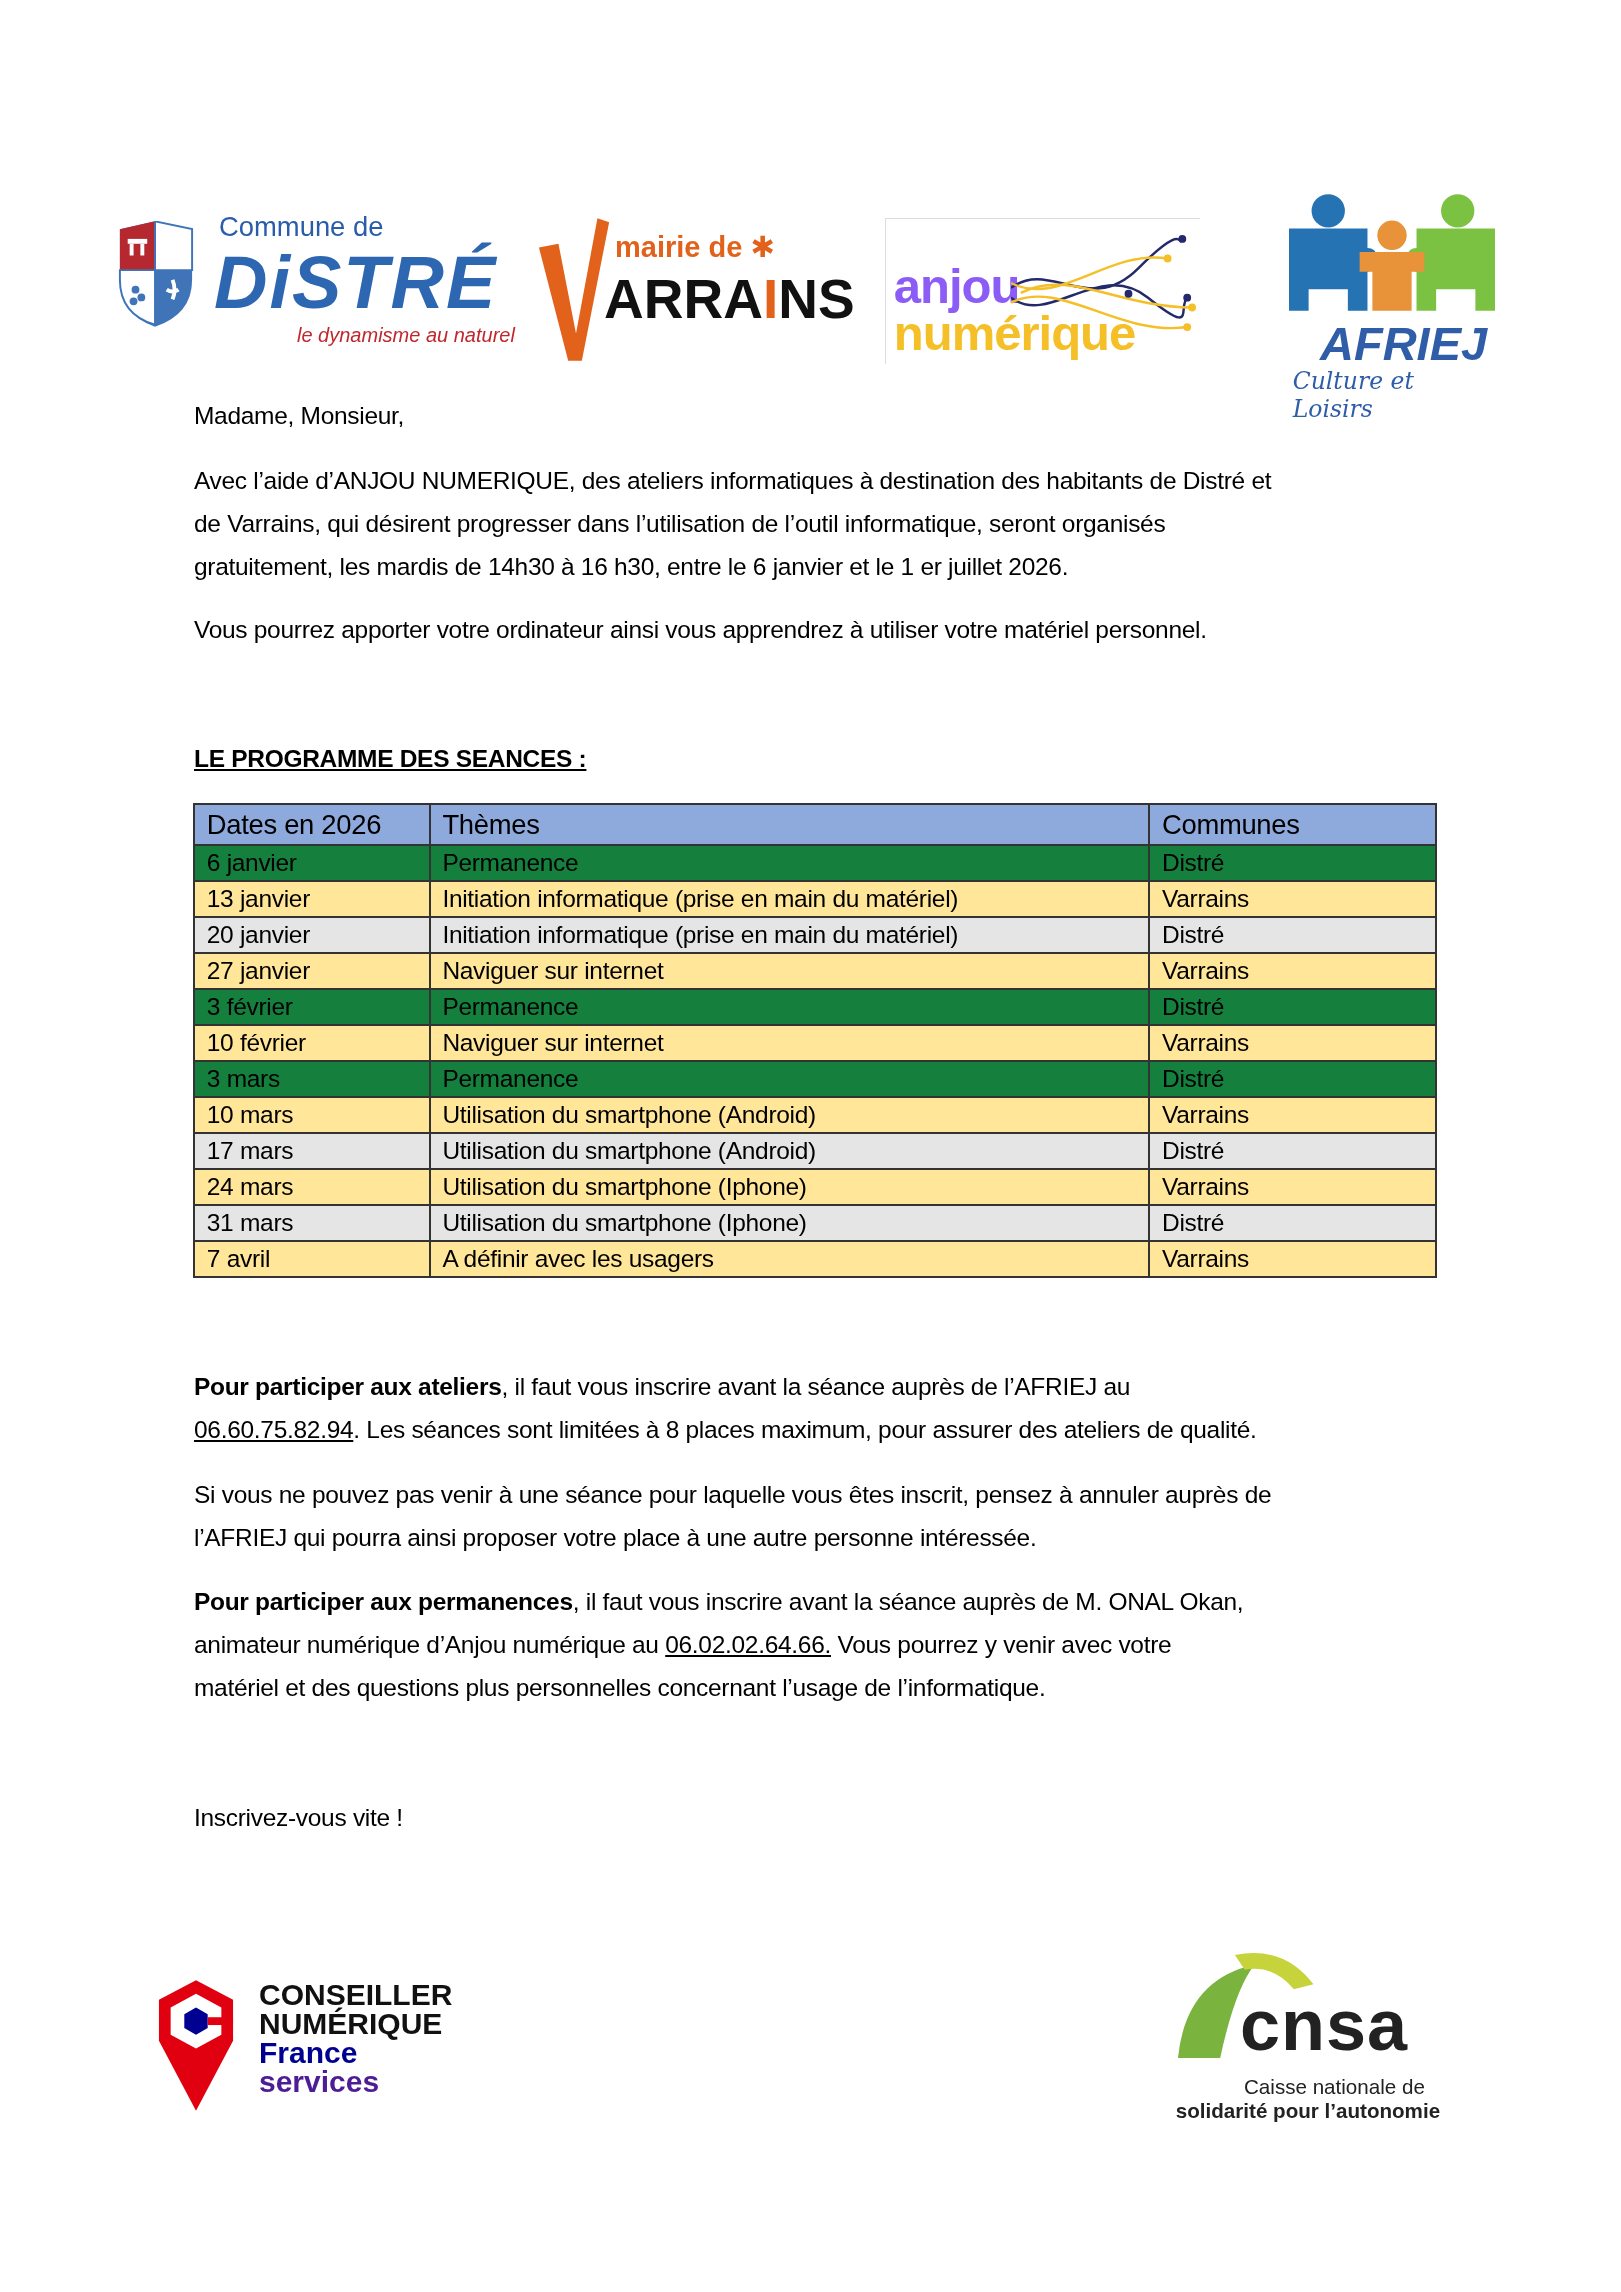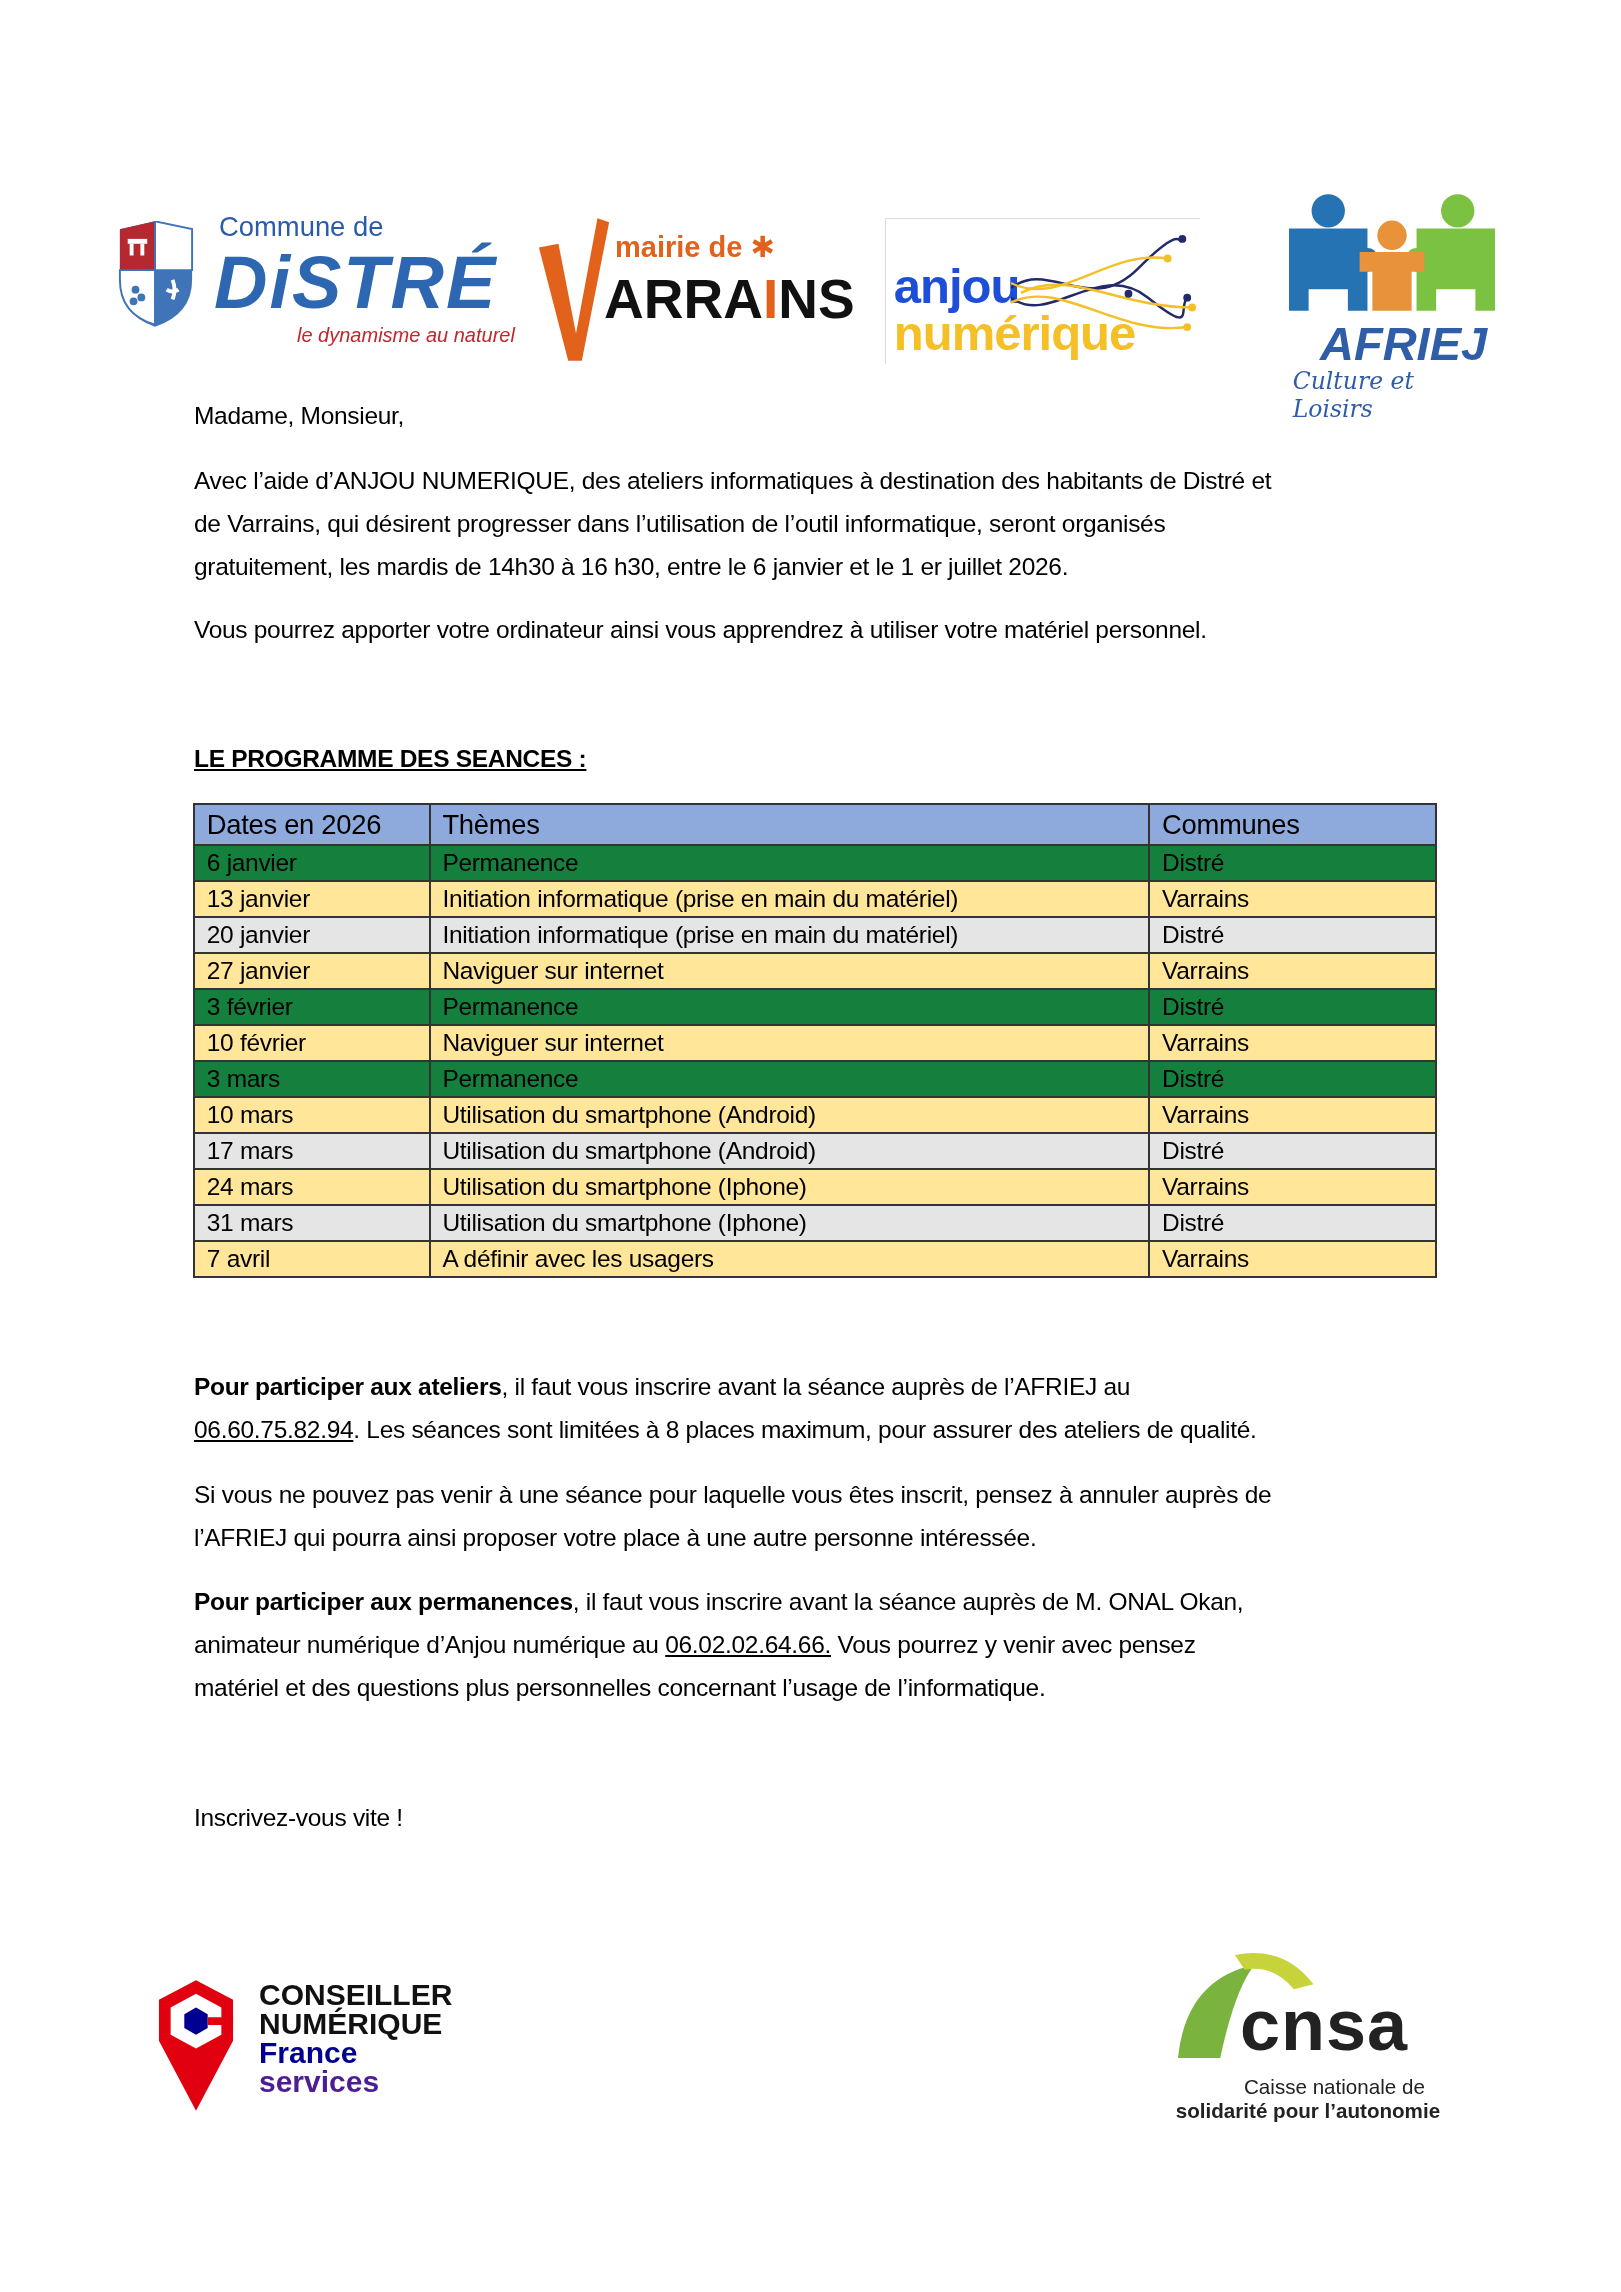--- a/index.html
+++ b/index.html
@@ -15,21 +15,21 @@
   .distre-commune { position: absolute; left: 103px; top: 0px; font-size: 27.4px; color: #2a5caa; }
   .distre-name { position: absolute; left: 98px; top: 29px; font-size: 74px; font-weight: bold; color: #2e67b1; letter-spacing: 2px; font-style: italic; }
   .distre-tag { position: absolute; left: 181px; top: 113px; font-size: 20px; color: #c0272d; font-style: italic; }
 
   .varrains-logo { left: 537px; top: 216px; width: 338px; height: 147px; }
   .varrains-mairie { position: absolute; left: 78px; top: 13.7px; font-size: 29px; font-weight: bold; color: #e2621b; }
   .varrains-name { position: absolute; left: 67px; top: 51px; font-size: 55px; font-weight: bold; color: #111; letter-spacing: 0px; }
   .varrains-i { color: #e2621b; }
 
   .anjou-logo { left: 885px; top: 218px; width: 314px; height: 145px; border-left: 1px solid #ddd; border-top: 1px solid #ddd; }
-  .anjou-1 { position: absolute; left: 7.8px; top: 39px; font-size: 49px; font-weight: bold; color: #1d4ed8; letter-spacing: -1px; }
+  .anjou-1 { position: absolute; left: 7.8px; top: 39px; font-size: 49px; font-weight: bold; color: #8b5cf6; letter-spacing: -1px; }
   .anjou-2 { position: absolute; left: 7.8px; top: 86px; font-size: 49px; font-weight: bold; color: #f4bf27; letter-spacing: -1px; }
 
   .afriej-logo { left: 1279px; top: 191px; width: 221px; height: 206px; }
   .afriej-name { position: absolute; left: 41px; top: 125px; font-size: 47px; font-weight: bold; font-style: italic; color: #2f5da8; }
   .afriej-sub { position: absolute; left: 13.7px; top: 176px; font-size: 23.5px; font-style: italic; color: #2f5da8; font-family: "DejaVu Serif", serif; }
 
   
   .prog-table { position: absolute; left: 193px; top: 803px; width: 1244px; border-collapse: collapse; font-size: 24.5px; letter-spacing: -0.3px; }
   .prog-table td, .prog-table th { border: 2px solid #333; height: 34px; padding: 0 11.8px; text-align: left; font-weight: normal; line-height: 34px; }
   .prog-table th { background: #8ea9db; font-size: 27.4px; height: 39px; }
@@ -201,21 +201,21 @@
   <div><span class="u">06.60.75.82.94</span><span>. Les séances sont limitées à 8 places maximum, pour assurer des ateliers de qualité.</span></div>
 </div>
 
 <div class="para" style="top:1473px">
   <div>Si vous ne pouvez pas venir à une séance pour laquelle vous êtes inscrit, pensez à annuler auprès de</div>
   <div>l’AFRIEJ qui pourra ainsi proposer votre place à une autre personne intéressée.</div>
 </div>
 
 <div class="para" style="top:1580px">
   <div><b>Pour participer aux permanences</b><span>, il faut vous inscrire avant la séance auprès de M. ONAL Okan,</span></div>
-  <div><span>animateur numérique d’Anjou numérique au </span><span class="u">06.02.02.64.66.</span><span> Vous pourrez y venir avec pensez</span></div>
+  <div><span>animateur numérique d’Anjou numérique au </span><span class="u">06.02.02.64.66.</span><span> Vous pourrez y venir avec votre</span></div>
   <div>matériel et des questions plus personnelles concernant l’usage de l’informatique.</div>
 </div>
 
 <div class="para" style="top:1796px">Inscrivez-vous vite !</div>
 
 <div class="abs cnfs-logo">
   <svg class="abs" style="left:0;top:0" width="78" height="132" viewBox="0 0 80 135">
     <path d="M40 0 L78 20 L78 62 L40 134 L2 62 L2 20 Z" fill="#e1000f"></path>
     <path d="M40 14 L66 28 L66 56 L40 70 L14 56 L14 28 Z" fill="#ffffff"></path>
     <path d="M40 28 L52 35 L52 49 L40 56 L28 49 L28 35 Z" fill="#000091"></path>

